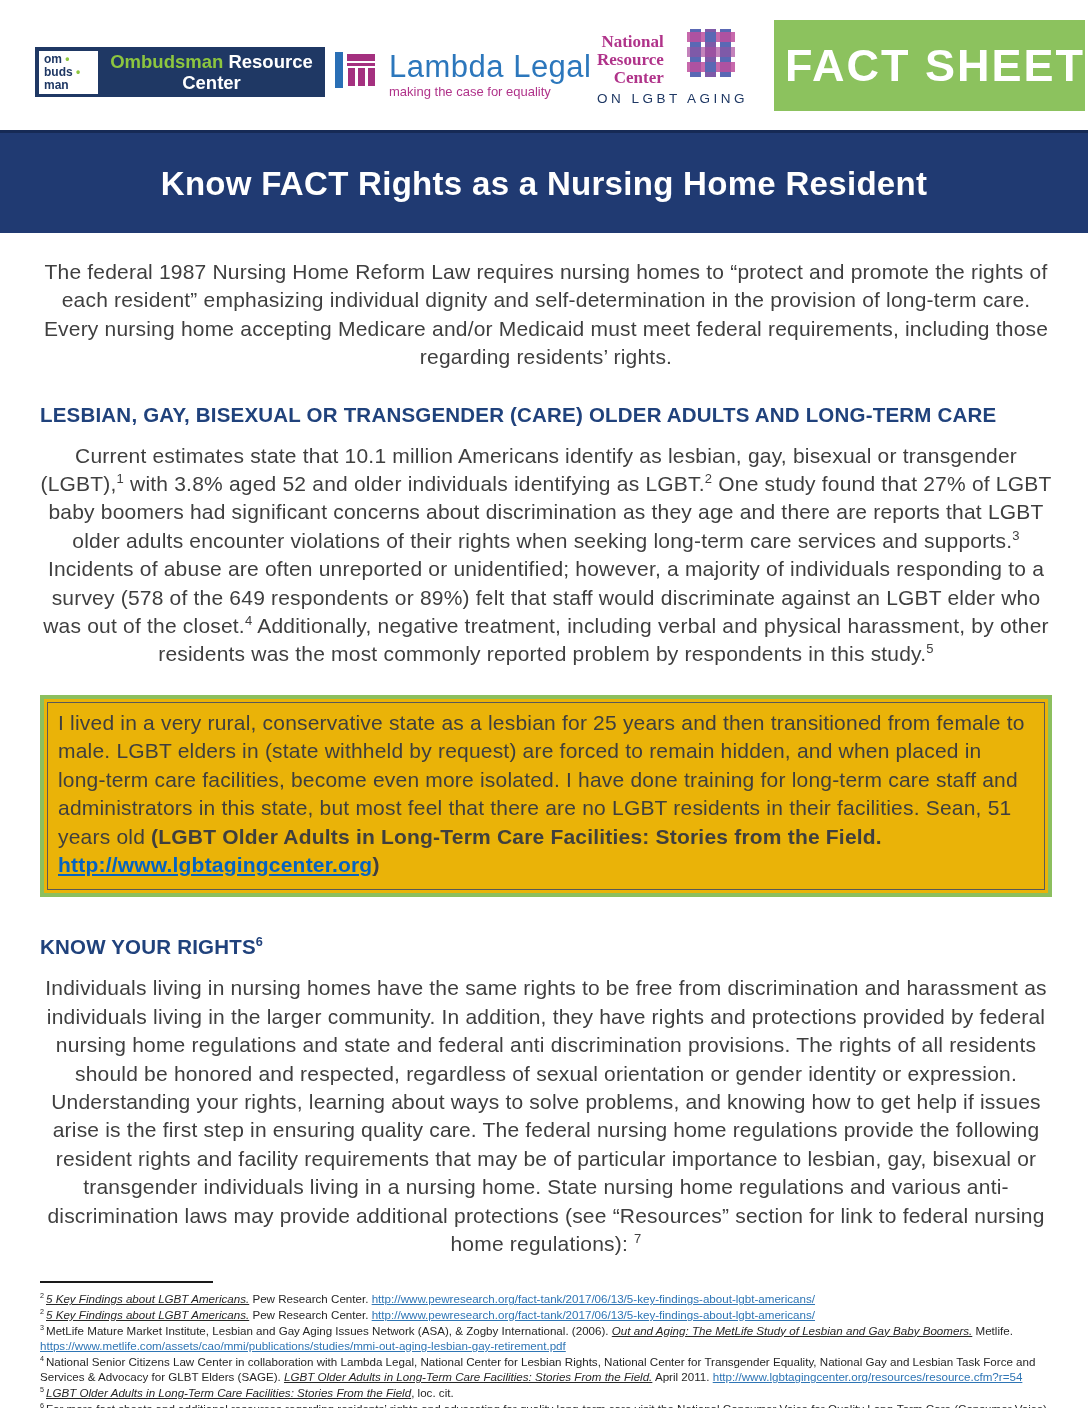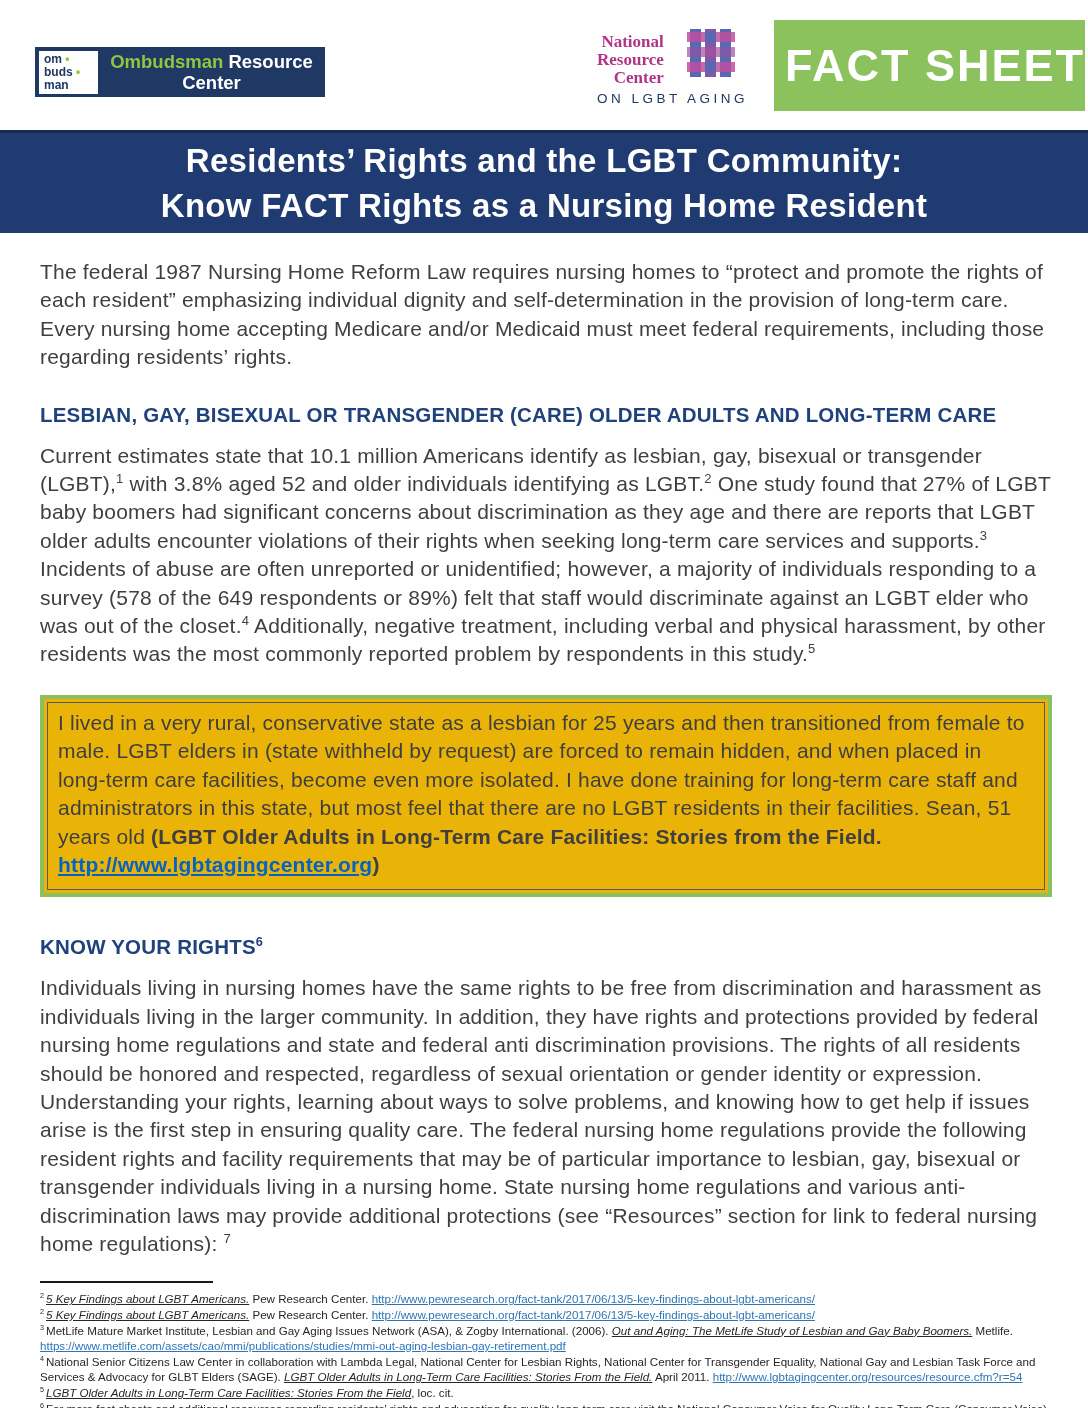--- a/index.html
+++ b/index.html
@@ -35,21 +35,21 @@
   .factsheet span{color:#ffffff;font-weight:bold;font-size:45px;letter-spacing:2px;}
 
   
   .banner{position:absolute;left:0;top:130px;width:100%;height:103px;background:#203a72;
           border-top:3px solid #162a55;box-sizing:border-box;
           display:flex;flex-direction:column;align-items:center;justify-content:center;}
   .banner div{color:#ffffff;font-weight:bold;font-size:33px;line-height:45px;letter-spacing:0.3px;}
 
   
   .content{position:absolute;left:0;top:233px;width:100%;padding:0 36px 0 40px;box-sizing:border-box;}
-  .para{font-size:21px;line-height:28.4px;letter-spacing:0.2px;color:#3f3f3f;margin:0;}
+  .para{font-size:21px;line-height:28.4px;letter-spacing:0.2px;color:#3f3f3f;margin:0;text-align:center;}
   .p1{margin-top:25px;}
   .p2{margin-top:15px;}
   .p3{margin-top:15px;}
   sup{font-size:0.62em;line-height:0;}
   .h-sec{color:#20427c;font-weight:bold;font-size:20.5px;letter-spacing:0.2px;margin:0;}
   .h1{margin-top:31px;}
   .h2{margin-top:38px;}
 
   .quote{margin-top:26px;border:4px solid #8cbf5e;background:#eab308;padding:3px;}
   .quote-inner{border:1.5px solid #595959;padding:6px 10px 10px 10px;
@@ -76,20 +76,37 @@
       <div class="omb-box">
         <div><span>om</span><span class="seg-gdot"> •</span></div>
         <div><span>buds</span><span class="seg-gdot"> •</span></div>
         <div><span>man</span></div>
       </div>
       <div class="omb-txt">
         <div><span class="seg-g">Ombudsman</span><span class="seg-w"> Resource Center</span></div>
       </div>
     </div>
 
+    <div class="lambda">
+      <span>
+        <svg width="48" height="48" viewBox="0 0 48 48">
+          <rect x="2" y="2" width="8" height="44" fill="#2a6fb5"></rect>
+          <rect x="2" y="38" width="44" height="8" fill="#ffffff"></rect>
+          <rect x="14" y="4" width="28" height="7" fill="#a4307f"></rect>
+          <rect x="14" y="13" width="28" height="3" fill="#a4307f"></rect>
+          <rect x="15" y="18" width="7" height="18" fill="#a4307f"></rect>
+          <rect x="25" y="18" width="7" height="18" fill="#a4307f"></rect>
+          <rect x="35" y="18" width="7" height="18" fill="#a4307f"></rect>
+        </svg>
+      </span>
+      <div class="lambda-txt">
+        <div class="lambda-name">Lambda Legal</div>
+        <div class="lambda-tag">making the case for equality</div>
+      </div>
+    </div>
 
     <div class="nrc">
       <div class="nrc-row">
         <div class="nrc-words">
           <div>National</div>
           <div>Resource</div>
           <div>Center</div>
         </div>
         <span class="nrc-plaid">
           <svg width="52" height="52" viewBox="0 0 52 52">
@@ -108,21 +125,20 @@
       </div>
       <div class="nrc-sub">ON LGBT AGING</div>
     </div>
 
     <div class="factsheet">
       <span>FACT SHEET</span>
     </div>
   </div>
 
   <div class="banner">
-    <div>Residents’ Rights and the LGBT Community:</div>
     <div>Know FACT Rights as a Nursing Home Resident</div>
   </div>
 
   <div class="content">
 
     <p class="para p1">The federal 1987 Nursing Home Reform Law requires nursing homes to “protect and promote the rights of each resident” emphasizing individual dignity and self-determination in the provision of long-term care. Every nursing home accepting Medicare and/or Medicaid must meet federal requirements, including those regarding residents’ rights.</p>
 
     <p class="h-sec h1">LESBIAN, GAY, BISEXUAL OR TRANSGENDER (CARE) OLDER ADULTS AND LONG-TERM CARE</p>
 
     <p class="para p2"><span>Current estimates state that 10.1 million Americans identify as lesbian, gay, bisexual or transgender (LGBT),</span><sup class="seg-sup">1</sup><span>  with 3.8% aged 52 and older individuals identifying as LGBT.</span><sup class="seg-sup">2</sup><span>  One study found that 27% of LGBT baby boomers had significant concerns about discrimination as they age and there are reports that LGBT older adults encounter violations of their rights when seeking long-term care services and supports.</span><sup class="seg-sup">3</sup><span>  Incidents of abuse are often unreported or unidentified; however, a majority of individuals responding to a  survey (578 of the 649 respondents or 89%) felt that staff would discriminate against an LGBT elder who was out of the closet.</span><sup class="seg-sup">4</sup><span>  Additionally, negative treatment, including verbal and physical harassment, by other residents was the most commonly reported problem by respondents in this study.</span><sup class="seg-sup">5</sup></p>

